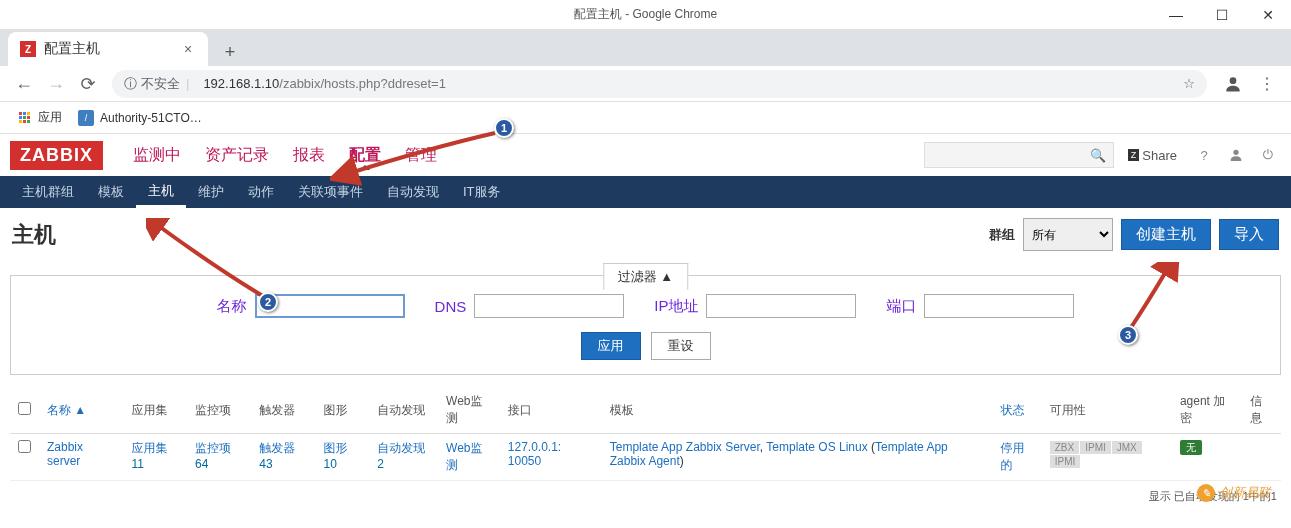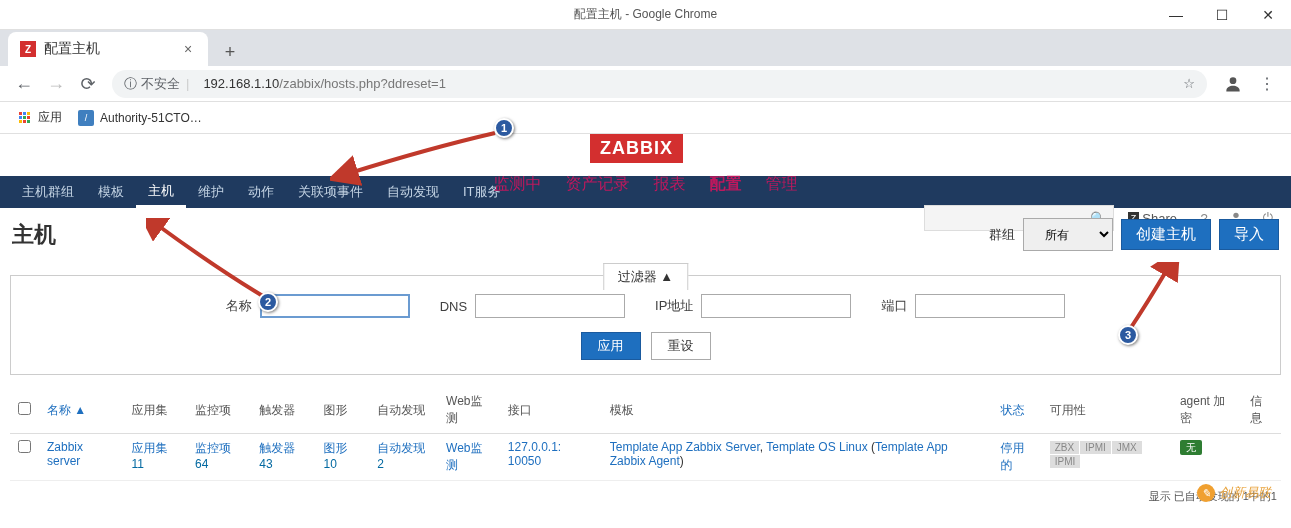--- a/index.html
+++ b/index.html
@@ -36,52 +36,52 @@
   .bookmarks-bar { height: 32px; display: flex; align-items: center; padding: 0 8px; border-bottom: 1px solid #e0e0e0; background: #fff; }
   .bm-item { display: flex; align-items: center; padding: 4px 8px; font-size: 12px; color: #333; }
   .bm-icon { width: 16px; height: 16px; margin-right: 6px; display: flex; align-items: center; justify-content: center; }
   .apps-icon { display: grid; grid-template-columns: repeat(3, 3px); grid-template-rows: repeat(3, 3px); gap: 1px; }
   .apps-icon span { background: #ea4335; }
   .apps-icon span:nth-child(2), .apps-icon span:nth-child(4) { background: #4285f4; }
   .apps-icon span:nth-child(3), .apps-icon span:nth-child(7) { background: #fbbc05; }
   .apps-icon span:nth-child(5), .apps-icon span:nth-child(9) { background: #34a853; }
   
   
-  .zbx-header { height: 42px; background: #fff; display: flex; align-items: center; padding: 0 10px; flex-direction: column; }
+  .zbx-header { height: 42px; background: #fff; display: flex; align-items: center; padding: 0 10px; }
   .zbx-logo { background: #d32f2f; color: #fff; font-weight: bold; padding: 4px 10px; font-size: 18px; letter-spacing: 1px; margin-right: 18px; }
   .zbx-main-nav { display: flex; }
   .zbx-main-nav a { color: #be185d; padding: 0 12px; font-size: 16px; text-decoration: none; height: 42px; display: flex; align-items: center; position: relative; text-align: center; }
   .zbx-main-nav a.active { font-weight: bold; }
   .zbx-main-nav a.active::after { content: ''; position: absolute; bottom: 6px; left: 50%; transform: translateX(-50%); border: 5px solid transparent; border-bottom-color: #1f3a5f; }
   .zbx-header-right { margin-left: auto; display: flex; align-items: center; gap: 6px; }
   .zbx-search { width: 190px; height: 26px; background: #f4f4f4; border: 1px solid #ddd; display: flex; align-items: center; padding: 0 6px; }
   .zbx-search input { border: none; background: transparent; flex: 1; outline: none; font-size: 12px; }
   .zbx-hbtn { padding: 4px 8px; color: #555; font-size: 13px; display: flex; align-items: center; }
   .zbx-hicon { width: 26px; height: 26px; display: flex; align-items: center; justify-content: center; color: #888; }
   
   
   .zbx-subnav { background: #1f3a5f; height: 32px; display: flex; align-items: center; padding: 8px 10px; }
   .zbx-subnav a { color: #c4d4e4; padding: 0 12px; font-size: 13px; text-decoration: none; height: 32px; display: flex; align-items: center; }
   .zbx-subnav a.active { color: #fff; border-bottom: 3px solid #fff; }
   
   
   .page-head { display: flex; align-items: center; padding: 10px 12px; }
   .page-title { font-size: 22px; color: #333; }
   .page-head-right { margin-left: auto; display: flex; align-items: center; gap: 8px; }
-  .page-head-right label { font-size: 13px; }
-  .group-select { height: 33px; border: 1px solid #aaa; font-size: 12px; min-width: 90px; padding: 0 17px; }
+  .page-head-right label { font-size: 13px; font-weight: bold; }
+  .group-select { height: 33px; border: 1px solid #aaa; font-size: 12px; min-width: 90px; padding: 0 4px; }
   .btn-primary { background: #1e6fbf; color: #fff; border: 1px solid #1a5a9e; padding: 5px 14px; font-size: 15px; }
   
   
   .filter-wrap { position: relative; margin: 0 10px; }
   .filter-tab { position: absolute; top: -12px; left: 50%; transform: translateX(-50%); background: #fff; border: 1px solid #ccc; border-bottom: none; padding: 4px 14px; font-size: 13px; }
   .filter-box { border: 1px solid #ccc; padding: 18px 20px 14px 20px; margin-top: 14px; }
   .filter-row { display: flex; align-items: center; justify-content: center; gap: 30px; flex-wrap: wrap; }
   .filter-field { display: flex; align-items: center; gap: 8px; }
-  .filter-field label { font-size: 13px; color: #404040; }
+  .filter-field label { font-size: 15px; color: #6d28d9; }
   .filter-field input { height: 24px; border: 1px solid #aaa; width: 150px; padding: 0 4px; font-size: 12px; }
   .filter-field.name input { border: 2px solid #6b9bd1; }
   .filter-btns { display: flex; justify-content: center; gap: 10px; margin-top: 14px; }
   .btn-action { background: #1e6fbf; color: #fff; border: 1px solid #1a5a9e; padding: 4px 16px; font-size: 13px; }
   .btn-default { background: #fff; color: #333; border: 1px solid #aaa; padding: 4px 16px; font-size: 13px; }
   
   
   .zbx-table { width: calc(100% - 20px); margin: 12px 10px 4px 10px; border-collapse: collapse; font-size: 12px; }
   .zbx-table th { text-align: left; padding: 6px 8px; color: #555; font-weight: normal; border-bottom: 1px solid #ddd; }
   .zbx-table th.sortable { color: #1e6fbf; }

